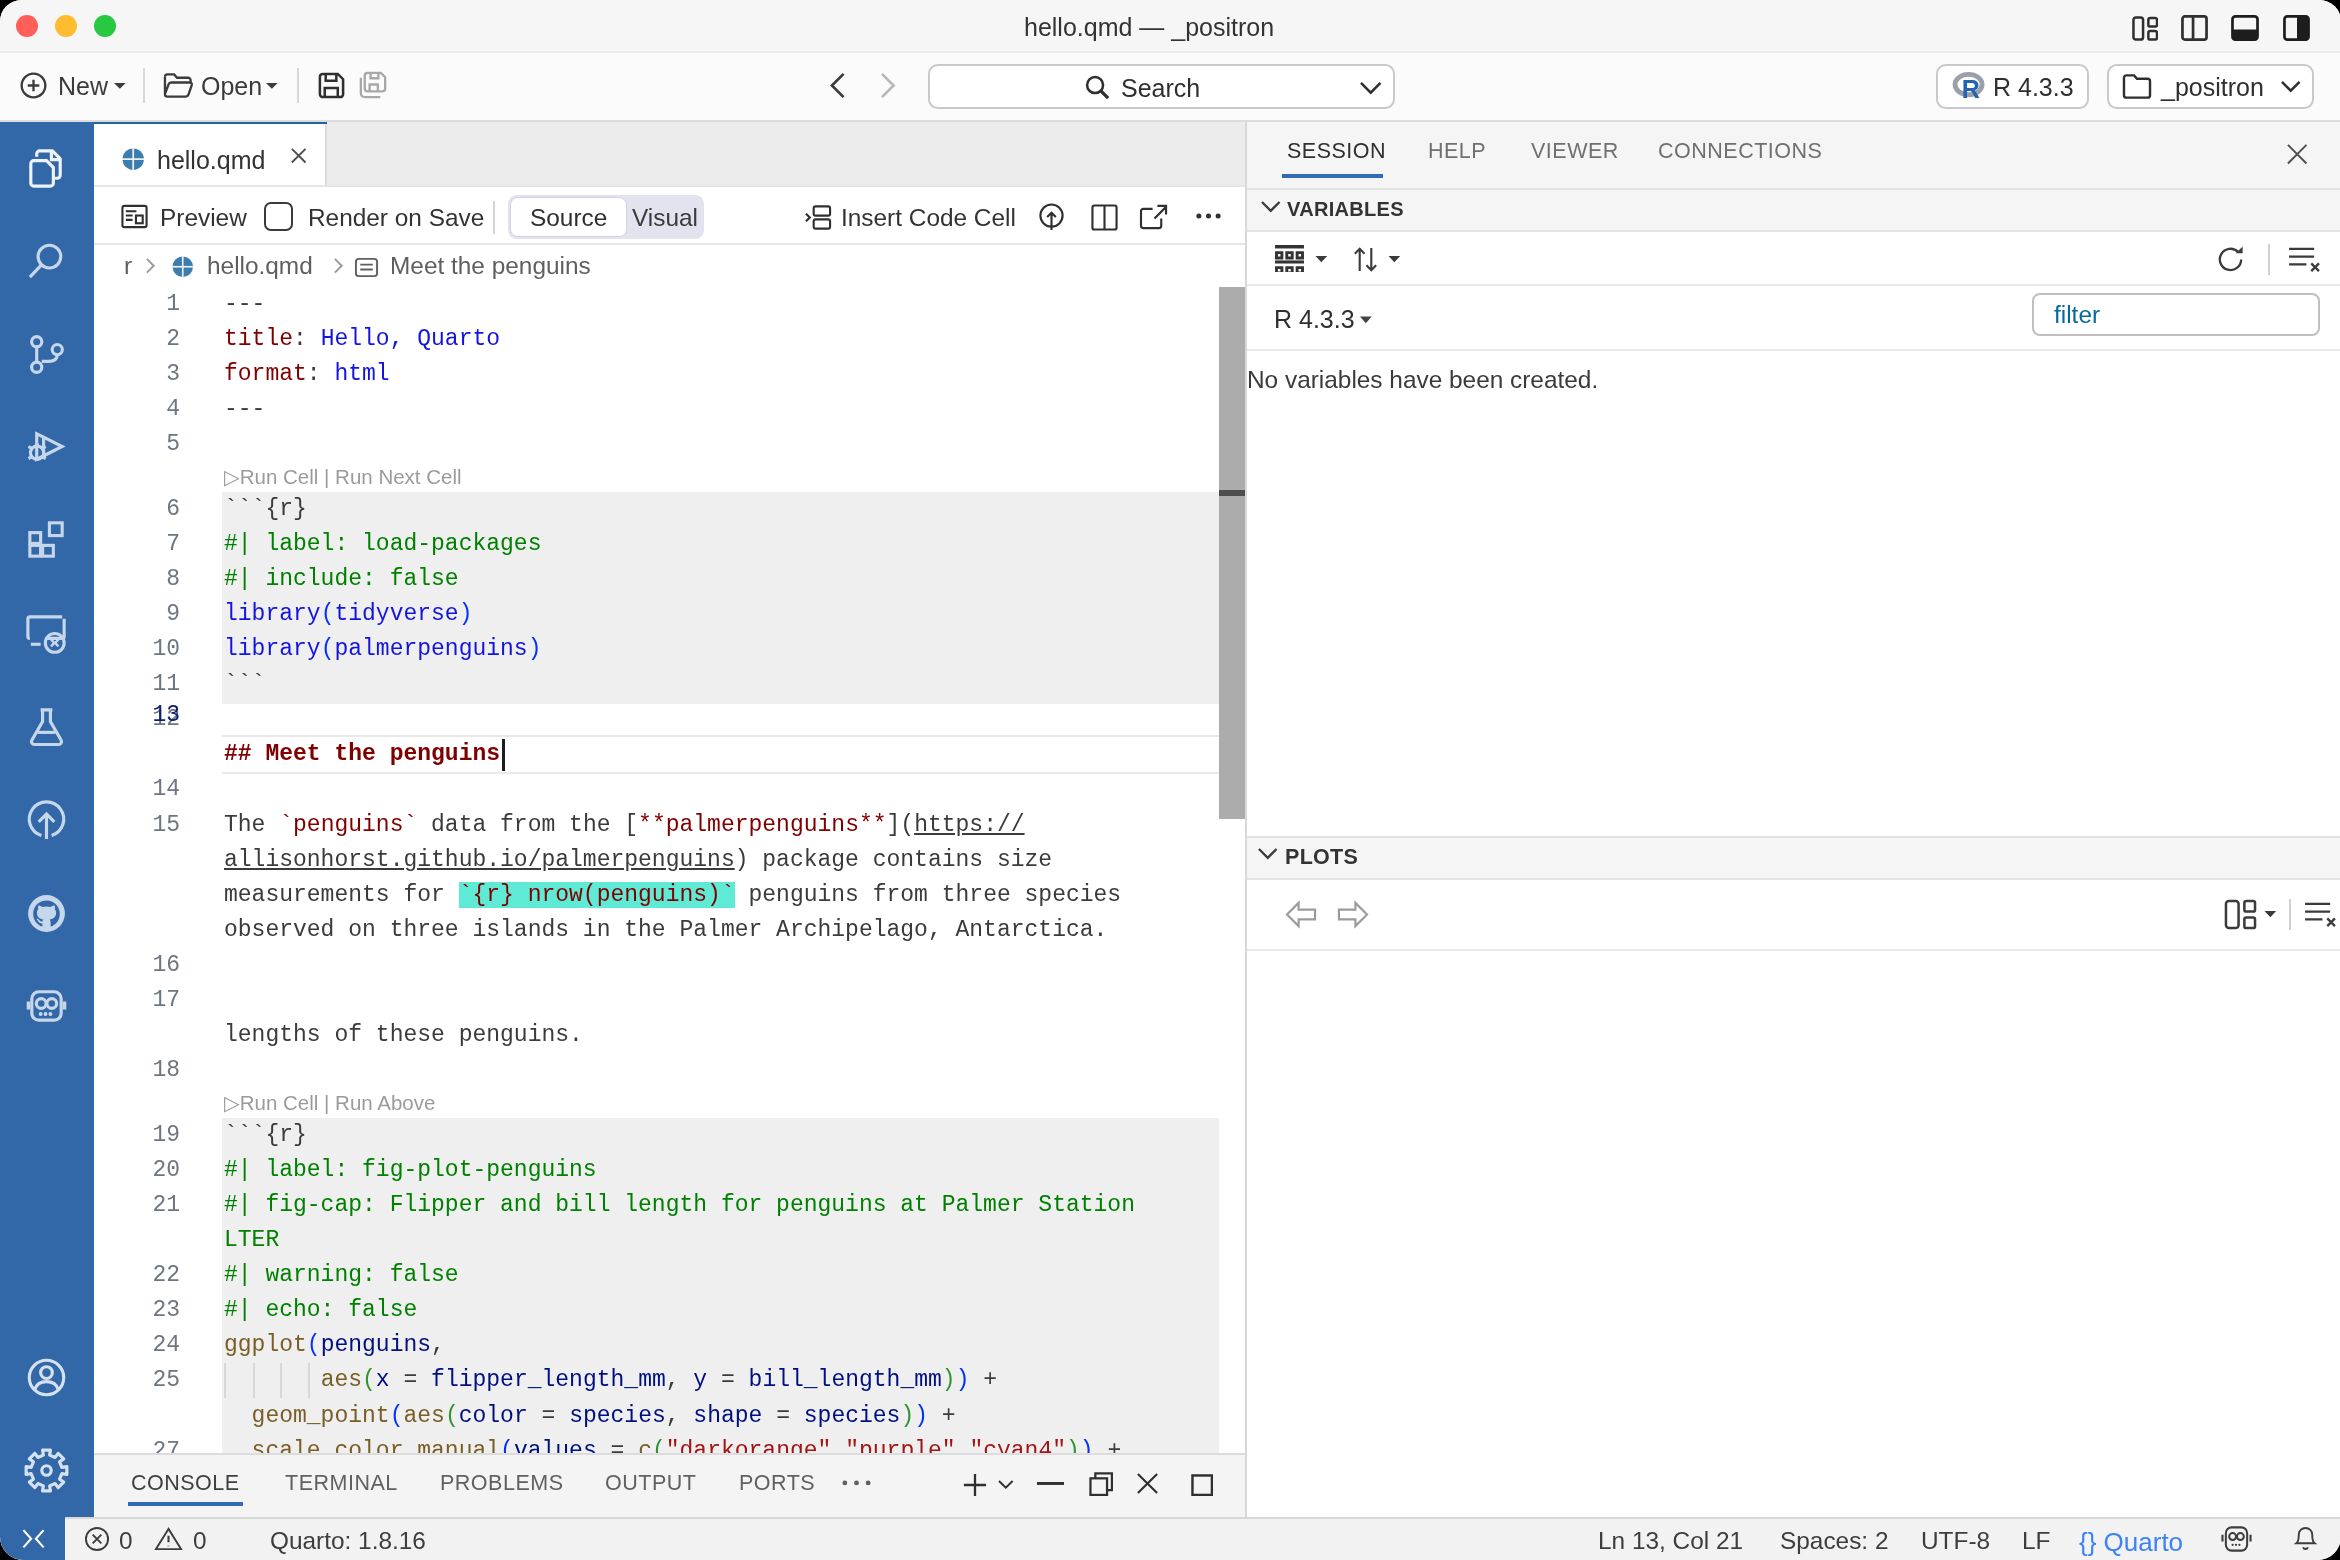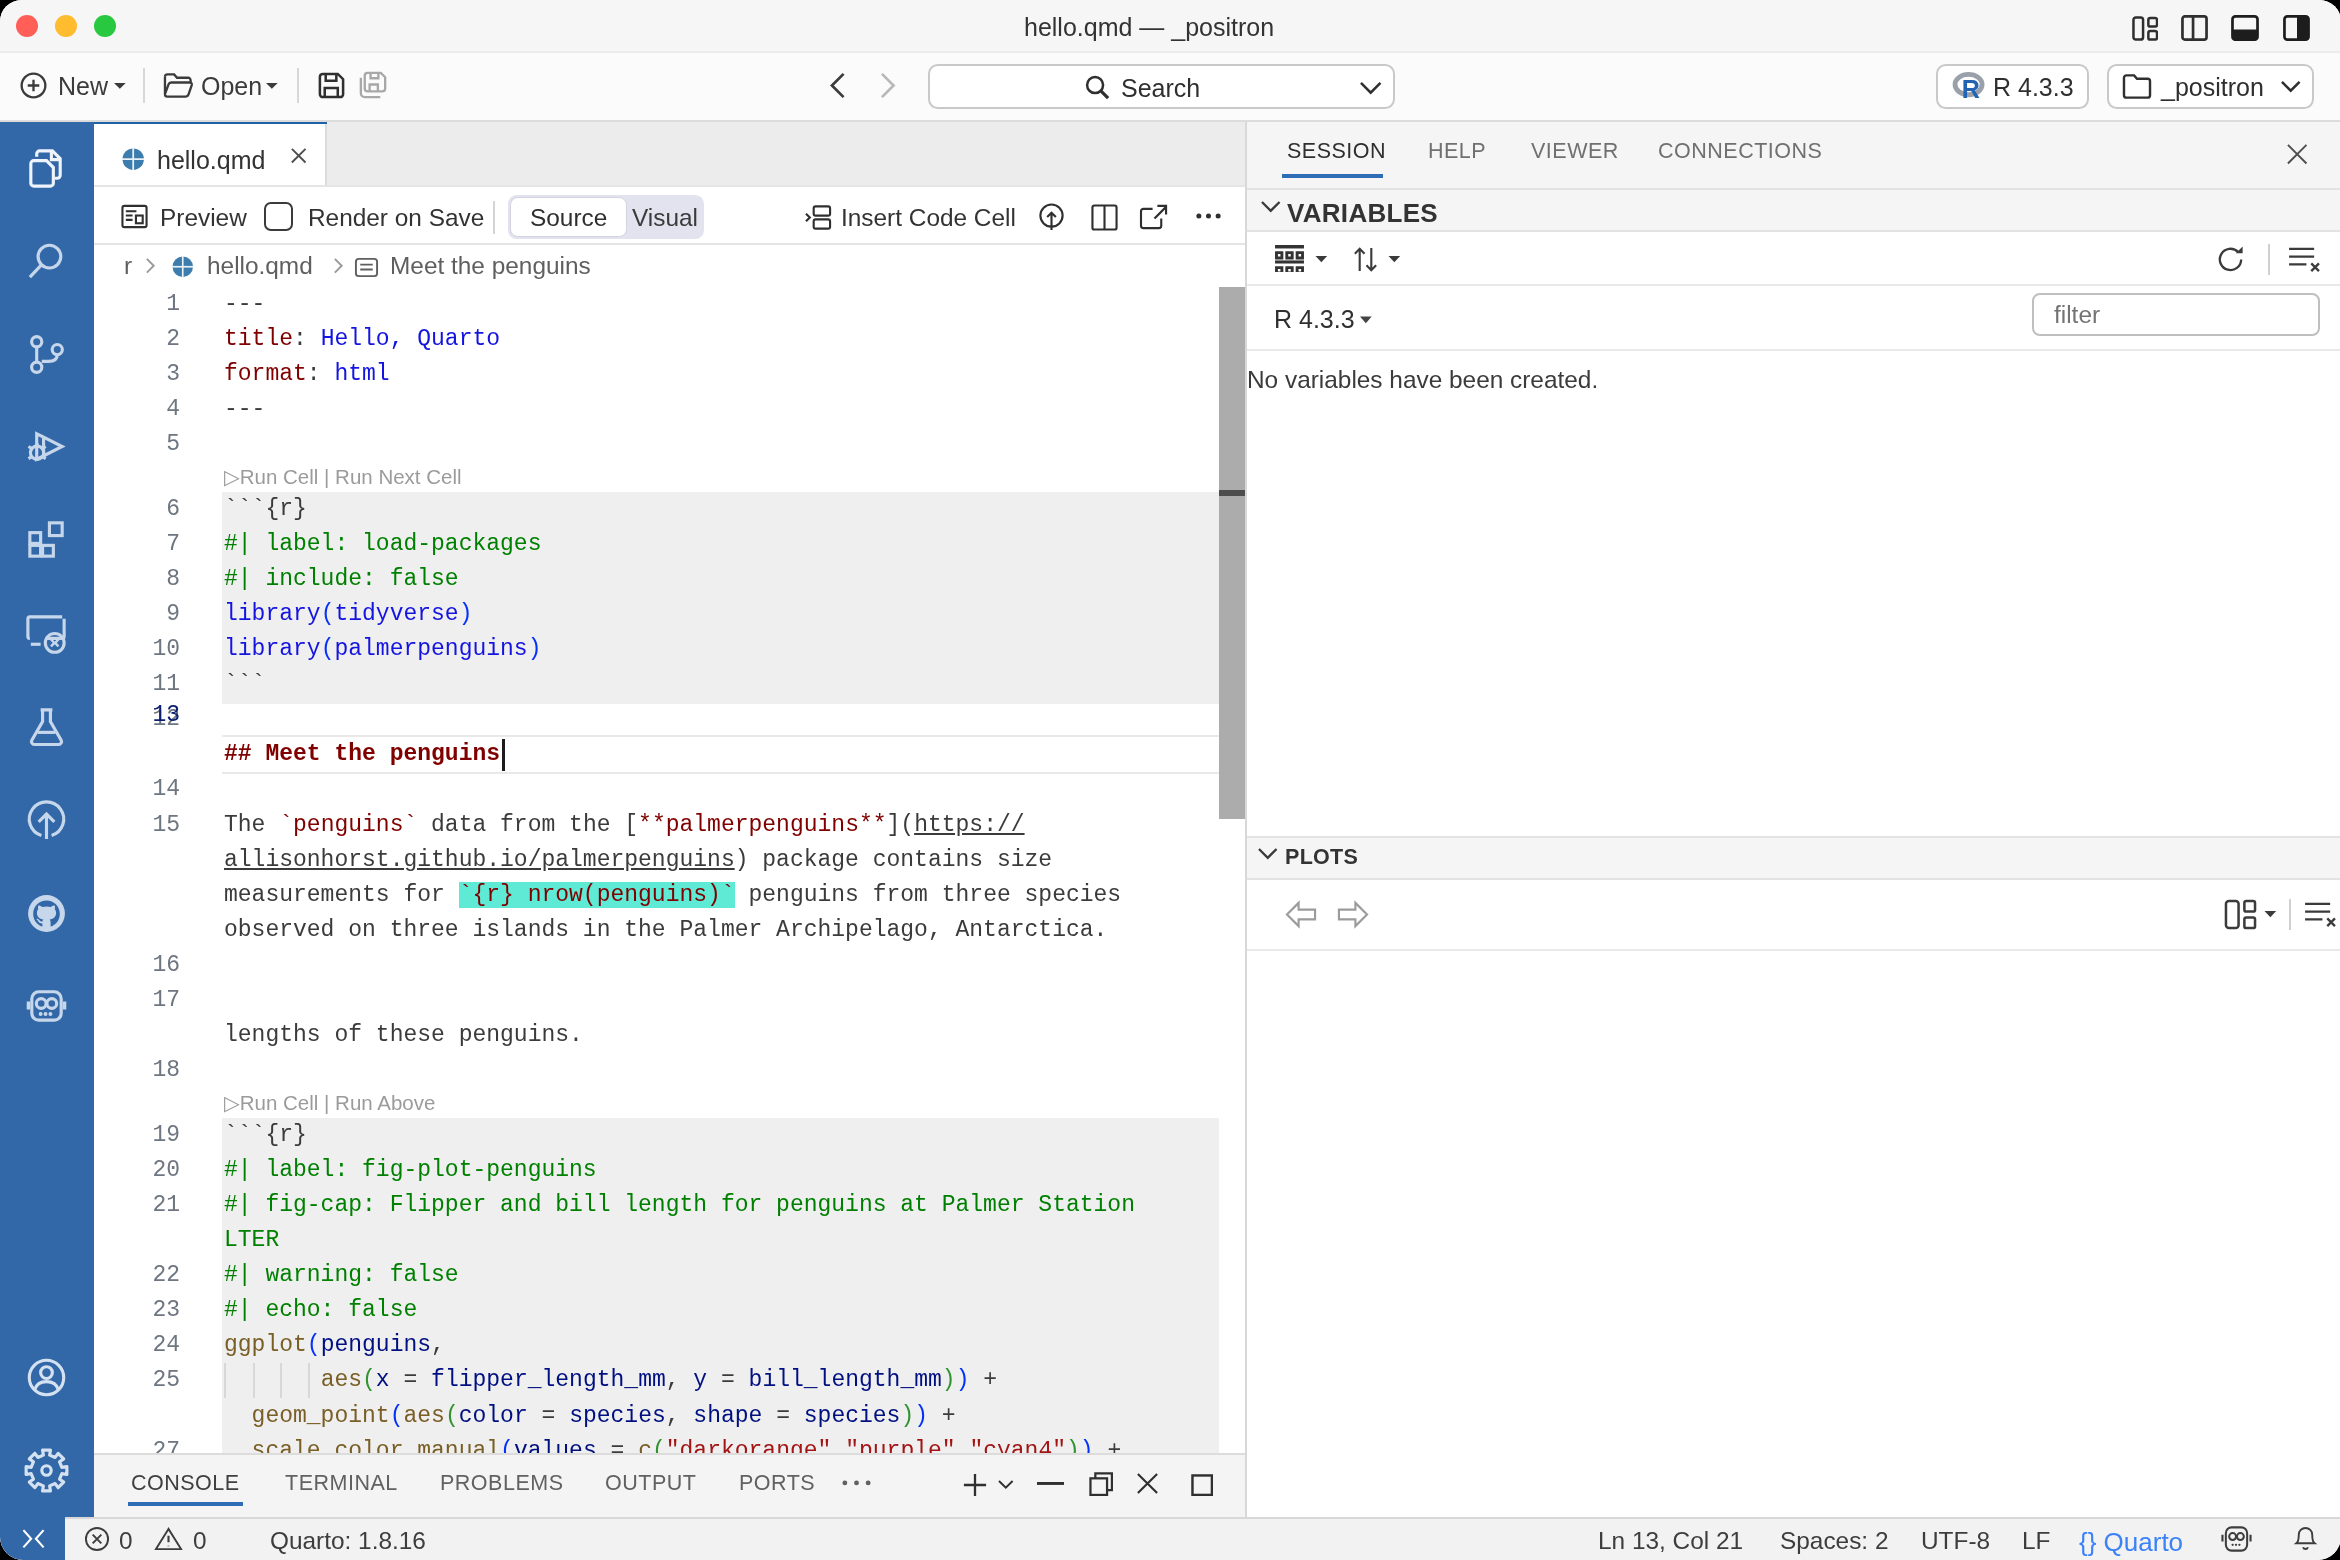--- a/index.html
+++ b/index.html
@@ -513,21 +513,21 @@
         <path d="M3 3l19 19M22 3L3 22" stroke="#4f4f4f" stroke-width="2"></path>
       </svg>
     </div>
 
 <div class="ab" style="left:1247px;top:190px;width:1093px;height:42px;background:#f5f5f5;border-bottom:2px solid #e3e3e3"></div>
 <div class="ab" style="left:1260px;top:200px">
       <svg width="21.5" height="13.7" viewBox="0 0 22 14">
         <path d="M2 2l9 9 9-9" fill="none" stroke="#3b3b3b" stroke-width="2.4"></path>
       </svg>
     </div>
-<div class="ab" style="left:1287px;top:198px;font-size:26px;font-weight:bold;letter-spacing:0.3px;color:#333">VARIABLES</div>
+<div class="ab" style="left:1287px;top:198px;font-size:20px;font-weight:bold;letter-spacing:0.3px;color:#333">VARIABLES</div>
 <div class="ab" style="left:1275px;top:245px">
       <svg width="29" height="27" viewBox="0 0 30 28">
         <g fill="#333">
           <rect x="0" y="0" width="30" height="3.6"></rect>
           <rect x="0" y="16" width="30" height="3.2"></rect>
           <path d="M0 6.4h8.6V15H0zM3 9.4h2.6V12H3z" fill-rule="evenodd"></path>
           <path d="M10.7 6.4h8.6V15h-8.6zM13.7 9.4h2.6V12h-2.6z" fill-rule="evenodd"></path>
           <path d="M21.4 6.4H30V15h-8.6zM24.4 9.4H27V12h-2.6z" fill-rule="evenodd"></path>
           <path d="M0 22h8.6v8.6H0zM3 25h2.6v2.6H3z" fill-rule="evenodd"></path>
           <path d="M10.7 22h8.6v8.6h-8.6zM13.7 25h2.6v2.6h-2.6z" fill-rule="evenodd"></path>
@@ -571,21 +571,21 @@
       </svg>
     </div>
 <div class="hline" style="left:1247px;top:284px;width:1093px;background:#e9e9e9"></div>
 <div class="ab" style="left:1274px;top:305px;font-size:25px;color:#2f2f2f">R 4.3.3</div>
 <div class="ab" style="left:1359px;top:315px">
       <svg width="13.7" height="9.8" viewBox="0 0 14 10">
         <path d="M1 1.5l6 7 6-7z" fill="#444"></path>
       </svg>
     </div>
 <div class="ab" style="left:2032px;top:293px;width:288px;height:43px;background:#fff;border:2px solid #bfbfbf;border-radius:7.8px"></div>
-<div class="ab" style="left:2054px;top:301px;font-size:24.4px;color:#737373">filter</div>
+<div class="ab" style="left:2054px;top:301px;font-size:24.4px;color:#0369a1">filter</div>
 <div class="hline" style="left:1247px;top:349px;width:1093px;background:#e9e9e9"></div>
 <div class="ab" style="left:1247px;top:366px;width:1093px;font-size:24.4px;color:#3b3b3b">No variables have been created.</div>
 
 <div class="ab" style="left:1247px;top:836px;width:1093px;height:44px;background:#f5f5f5;border-top:2px solid #e3e3e3;border-bottom:2px solid #e3e3e3"></div>
 <div class="ab" style="left:1257px;top:847px">
       <svg width="21.5" height="13.7" viewBox="0 0 22 14">
         <path d="M2 2l9 9 9-9" fill="none" stroke="#3b3b3b" stroke-width="2.4"></path>
       </svg>
     </div>
 <div class="ab" style="left:1285px;top:845px;font-size:21.5px;font-weight:bold;letter-spacing:0.3px;color:#333">PLOTS</div>

